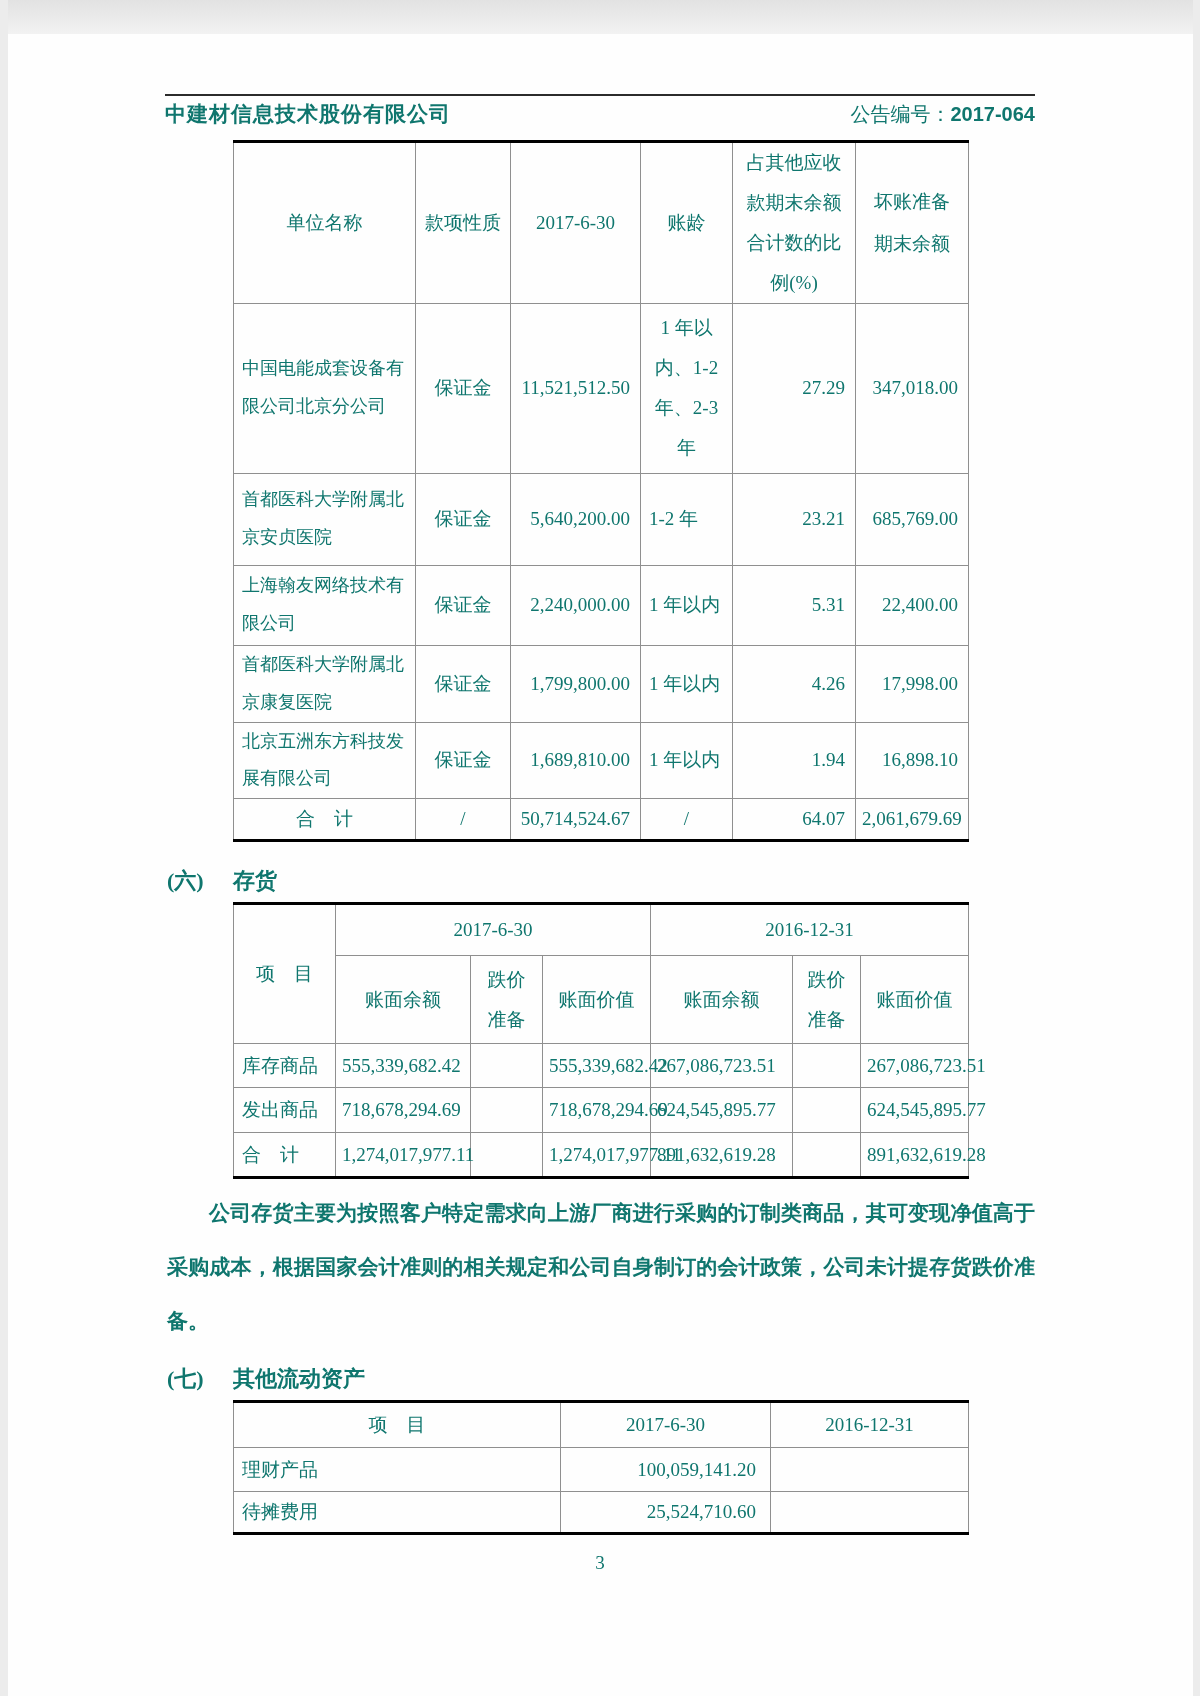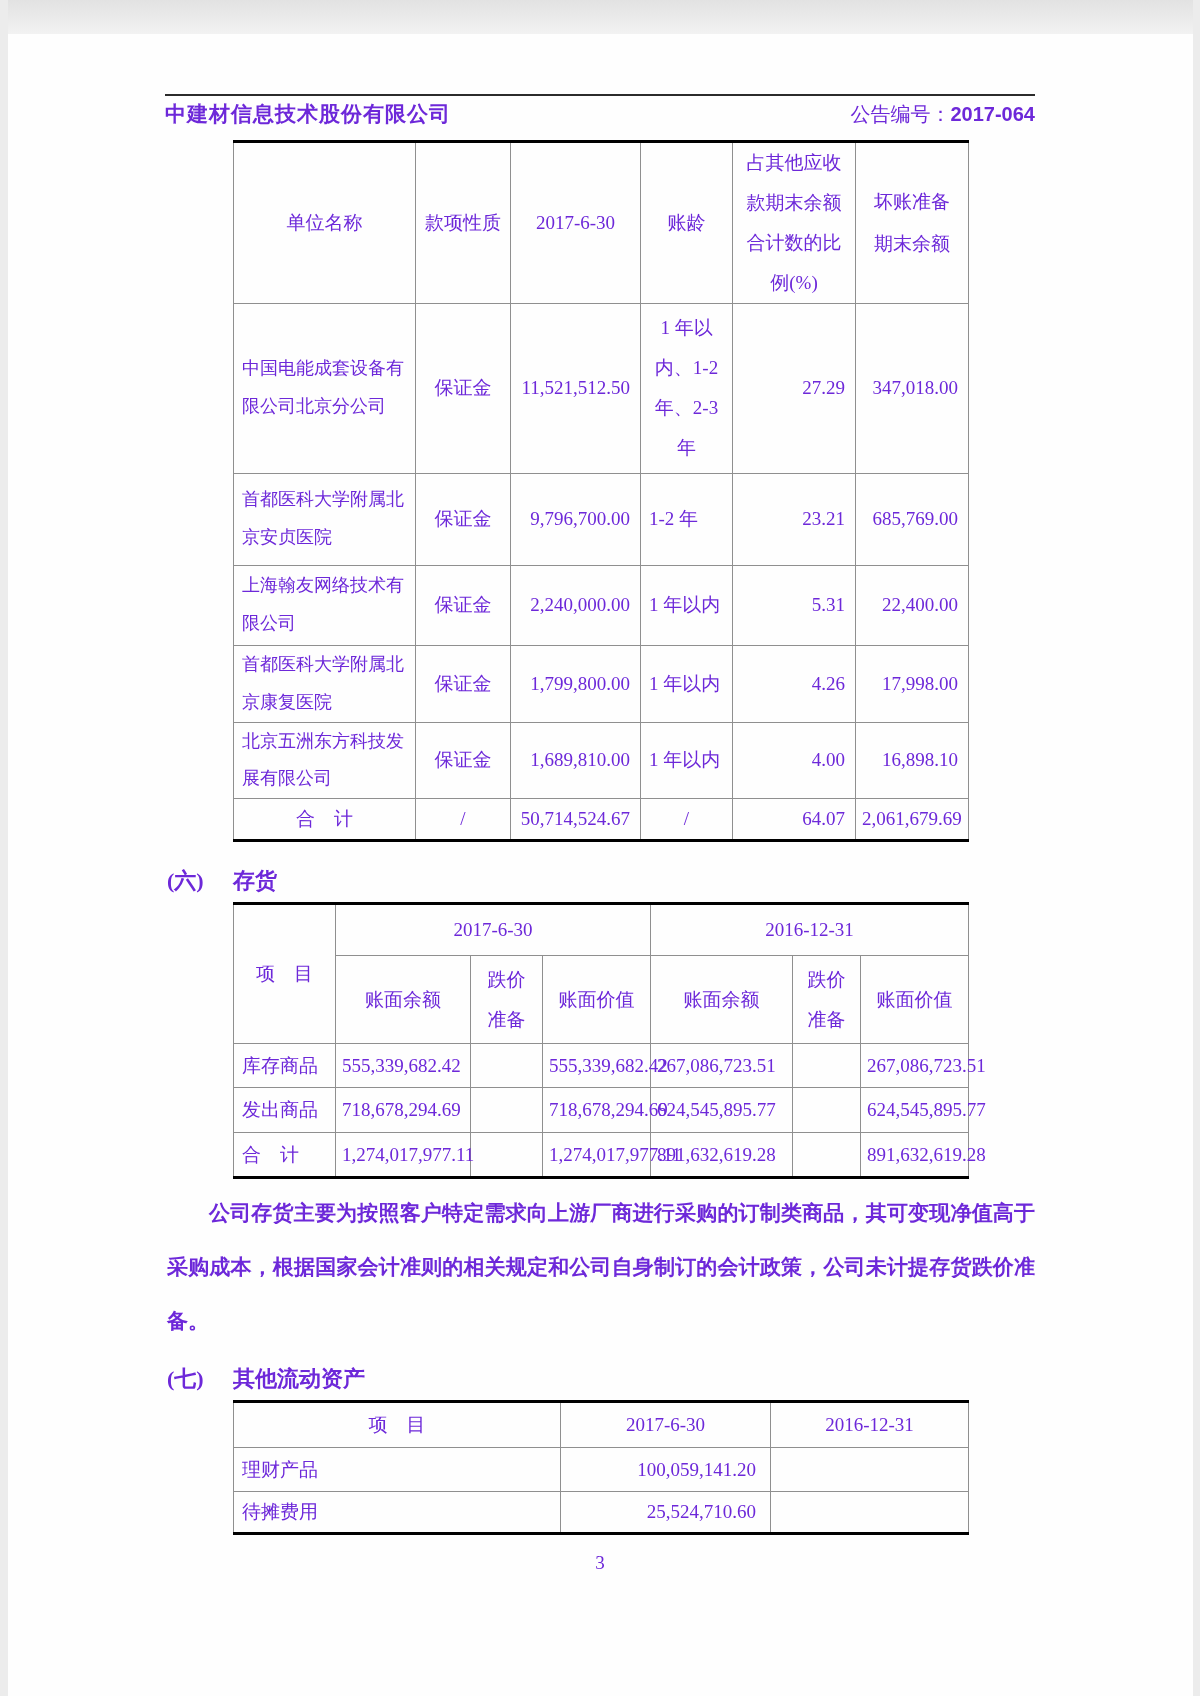--- a/index.html
+++ b/index.html
@@ -1,18 +1,18 @@
 <!DOCTYPE html>
 <html><head>
 <meta charset="utf-8">
 <style>
   html,body{margin:0;padding:0;background:#ffffff;}
   .page{
     position:relative;width:1200px;height:1696px;margin:0 auto;
-    background:#fefefe;color:#6d28d9;
+    background:#fefefe;color:#0f766e;
     font-family:"Liberation Serif","DejaVu Serif",serif;
     overflow:hidden;
   }
   .scan-top{position:absolute;top:0;left:0;width:1200px;height:34px;
     background:linear-gradient(#e2e2e2,#f2f2f2);}
   .scan-side-l{position:absolute;top:0;left:0;width:8px;height:1696px;background:#ececec;}
   .scan-side-r{position:absolute;top:0;right:0;width:7px;height:1696px;background:#ececec;}
 
   .header{position:absolute;top:56px;left:165px;width:870px;display:flex;
     justify-content:space-between;align-items:flex-end;}
@@ -83,21 +83,21 @@
       <td class="c-name">中国电能成套设备有限公司北京分公司</td>
       <td class="c-center">保证金</td>
       <td class="c-num">11,521,512.50</td>
       <td class="c-center">1 年以内、1-2 年、2-3 年</td>
       <td class="c-num">27.29</td>
       <td class="c-num">347,018.00</td>
     </tr>
     <tr style="height:92px">
       <td class="c-name">首都医科大学附属北京安贞医院</td>
       <td class="c-center">保证金</td>
-      <td class="c-num">9,796,700.00</td>
+      <td class="c-num">5,640,200.00</td>
       <td class="c-left">1-2 年</td>
       <td class="c-num">23.21</td>
       <td class="c-num">685,769.00</td>
     </tr>
     <tr style="height:80px">
       <td class="c-name">上海翰友网络技术有限公司</td>
       <td class="c-center">保证金</td>
       <td class="c-num">2,240,000.00</td>
       <td class="c-left">1 年以内</td>
       <td class="c-num">5.31</td>
@@ -109,21 +109,21 @@
       <td class="c-num">1,799,800.00</td>
       <td class="c-left">1 年以内</td>
       <td class="c-num">4.26</td>
       <td class="c-num">17,998.00</td>
     </tr>
     <tr style="height:75px">
       <td class="c-name">北京五洲东方科技发展有限公司</td>
       <td class="c-center">保证金</td>
       <td class="c-num">1,689,810.00</td>
       <td class="c-left">1 年以内</td>
-      <td class="c-num">4.00</td>
+      <td class="c-num">1.94</td>
       <td class="c-num">16,898.10</td>
     </tr>
     <tr style="height:40px">
       <td class="c-center">合　计</td>
       <td class="c-center">/</td>
       <td class="c-num">50,714,524.67</td>
       <td class="c-center">/</td>
       <td class="c-num">64.07</td>
       <td class="c-num">2,061,679.69</td>
     </tr>

